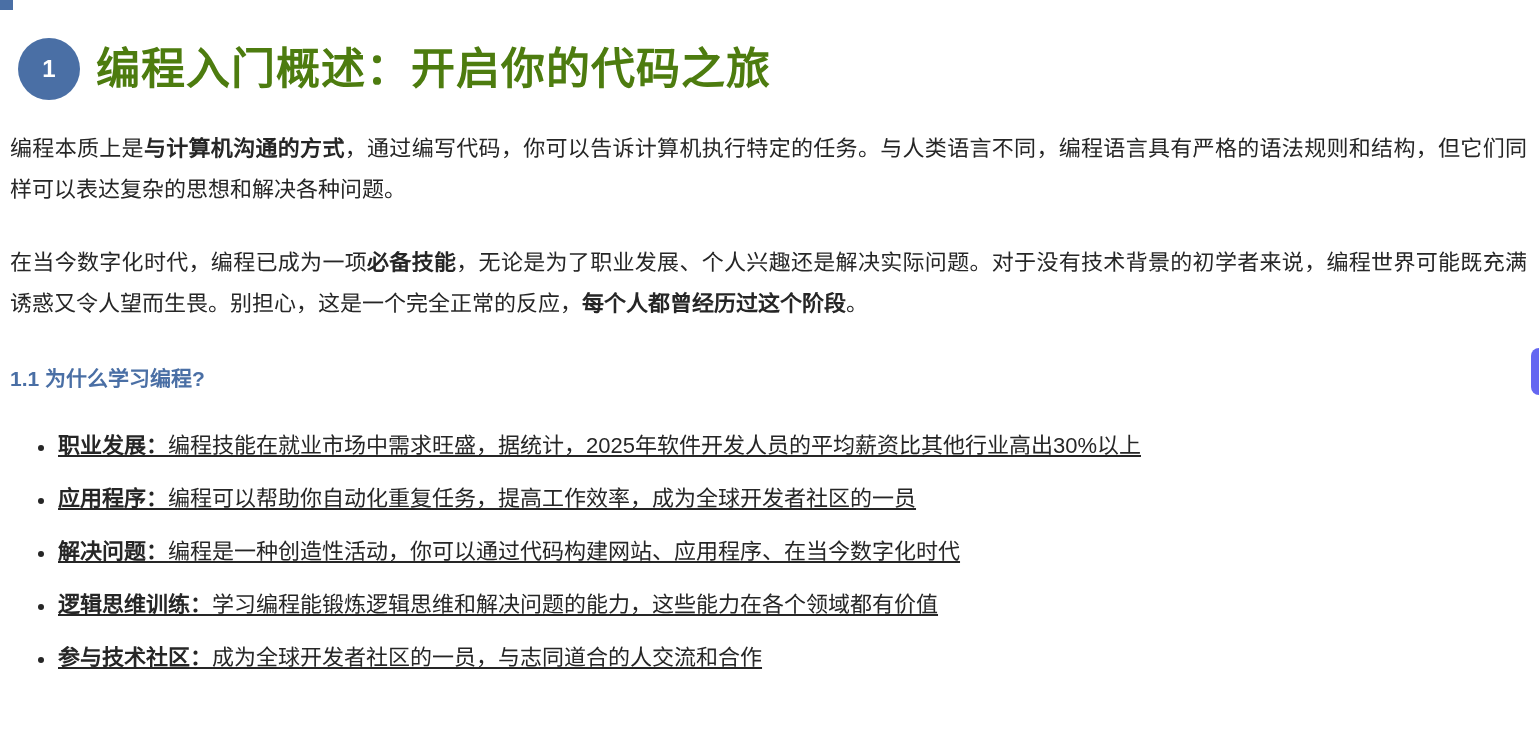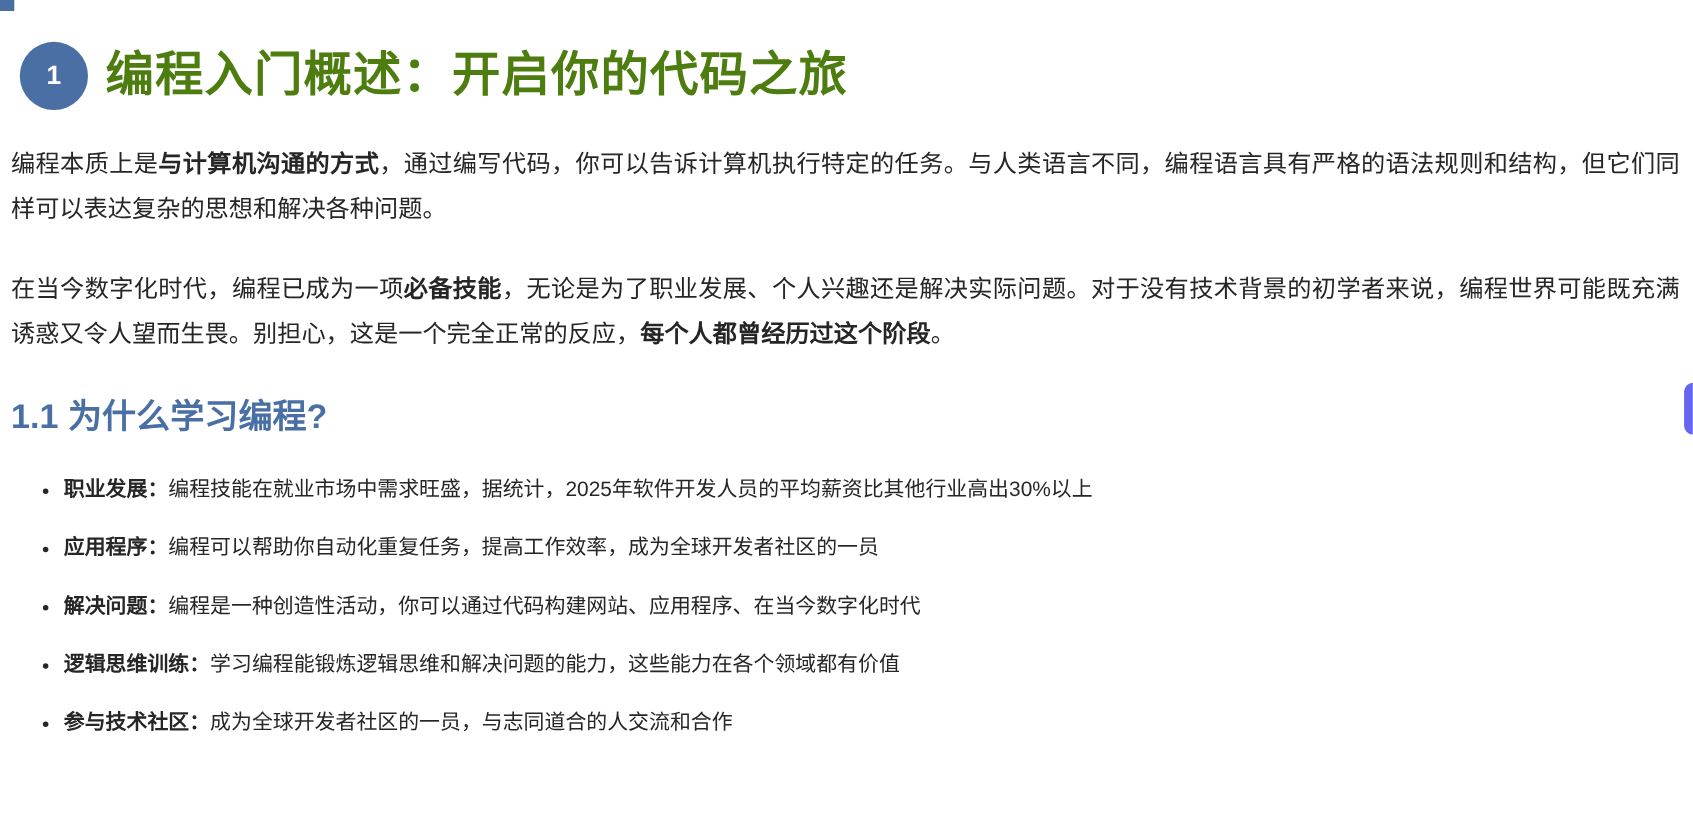--- a/index.html
+++ b/index.html
@@ -60,36 +60,37 @@
   p.body-text {
     font-size: 22px;
     line-height: 41px;
     margin: 28px 0 0 0;
     text-align: justify;
   }
   p.first-para { margin-top: 32px; }
   p.body-text strong, li strong { font-weight: bold; }
   h2.section-title {
     margin: 34px 0 0 0;
-    font-size: 31px;
+    font-size: 21px;
     line-height: 42px;
     font-weight: bold;
     color: #4a6fa5;
   }
   p.lead-text { margin-top: 30px; }
   ul.reason-list {
     margin: 30px 0 0 0;
     padding-left: 46px;
     list-style: disc;
   }
   ul.reason-list li {
-    font-size: 19px;
+    font-size: 22px;
     line-height: 31px;
     margin-bottom: 22px;
     padding-left: 2px;
+    text-decoration: underline;
   }
   ul.reason-list li::marker { color: #262626; font-size: 19px; }
 </style>
 </head>
 <body>
 
 <div class="corner-accent"></div>
 
 <div class="floating-pill"></div>
 

